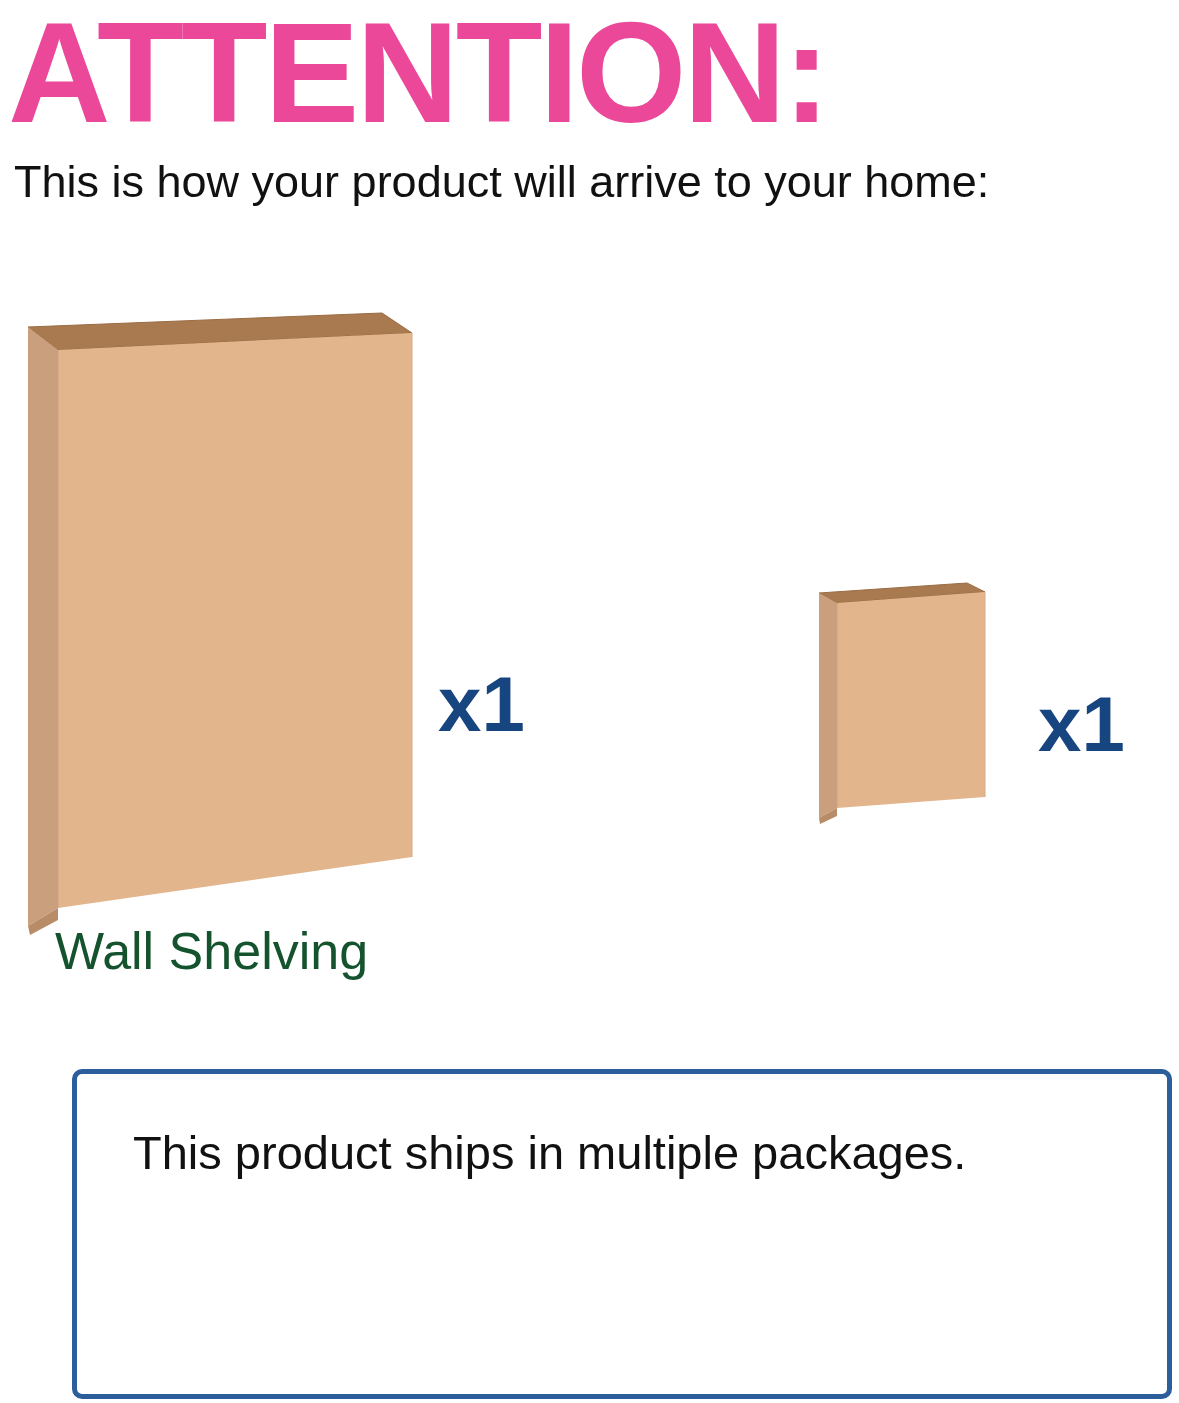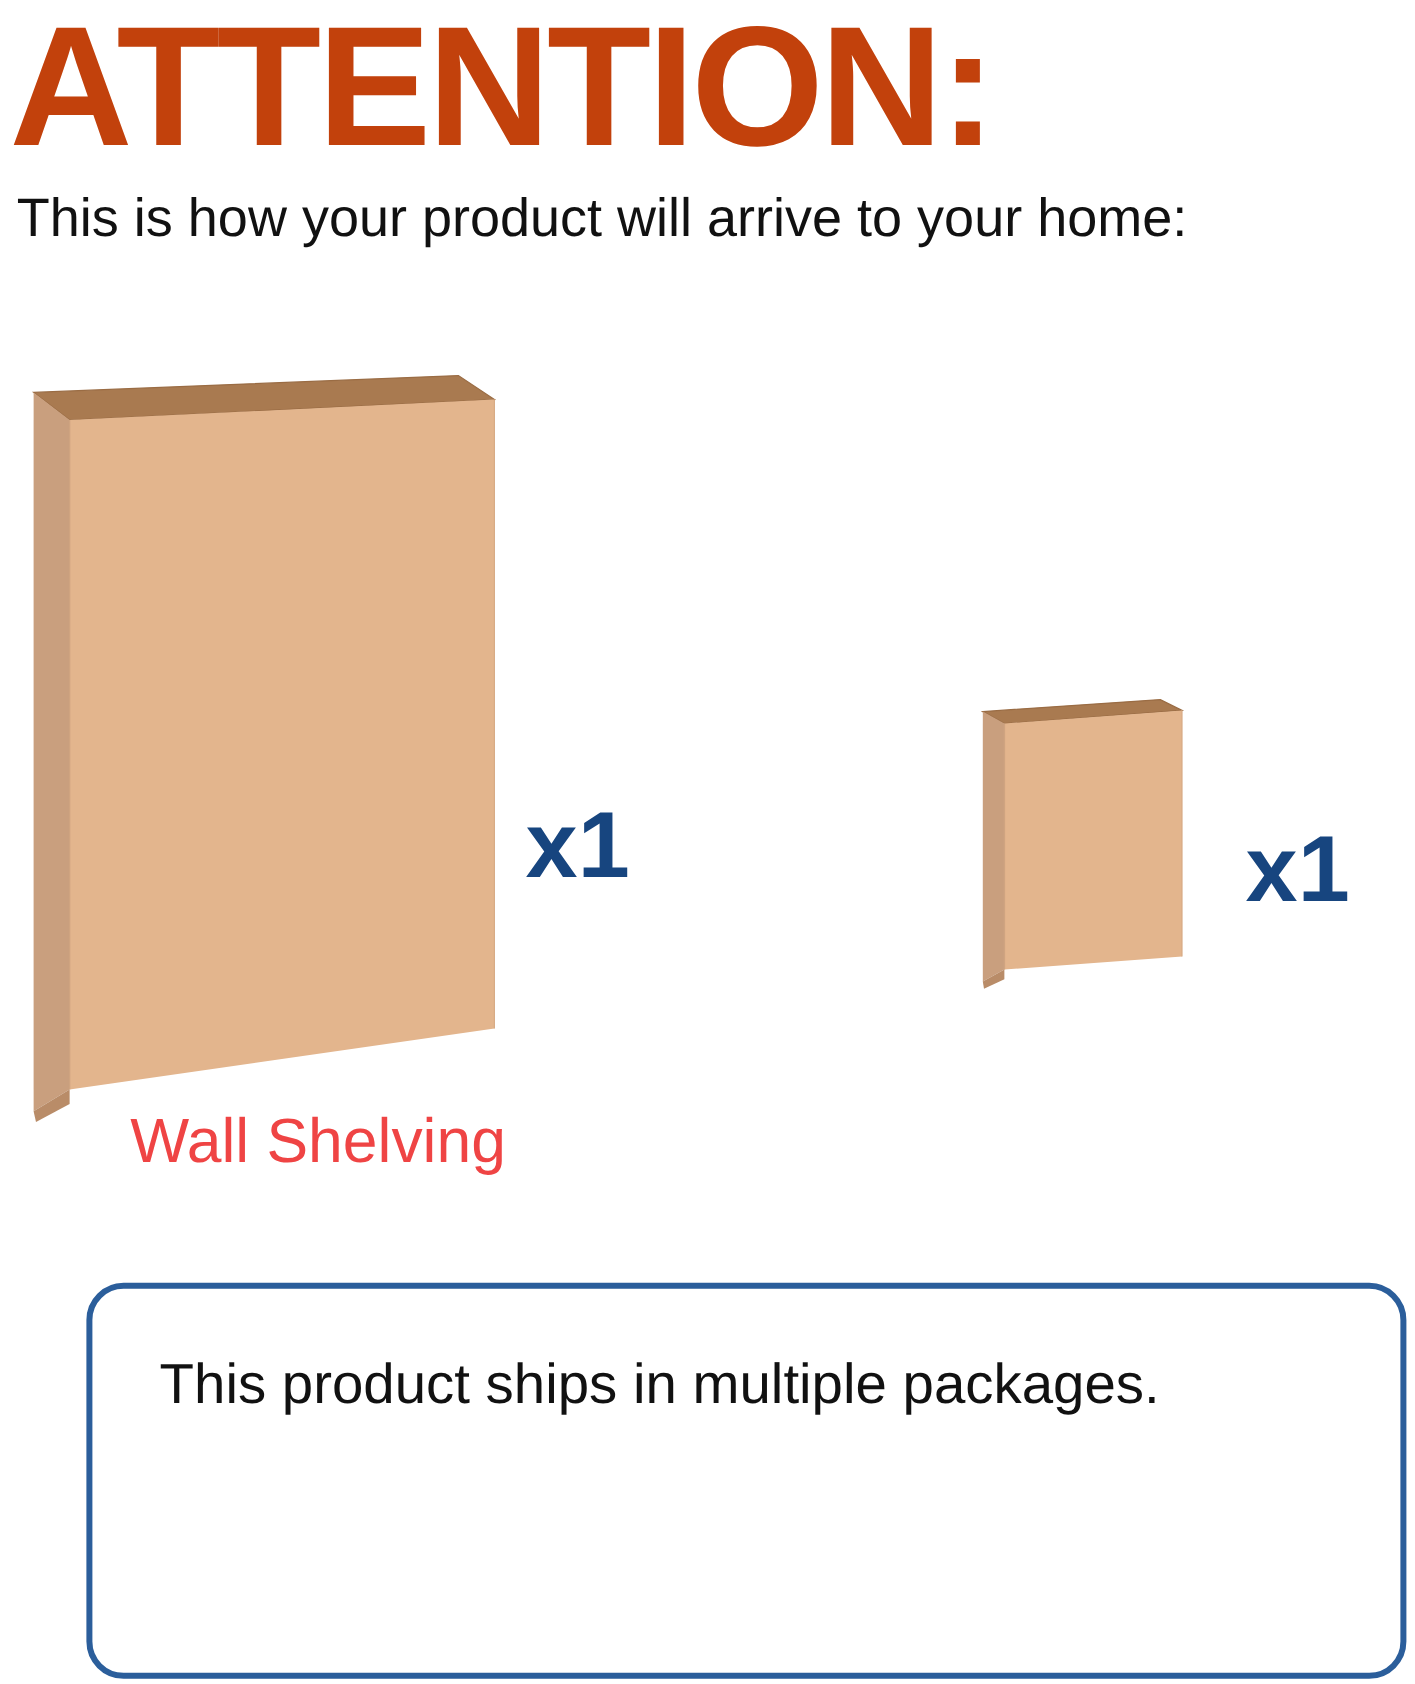--- a/index.html
+++ b/index.html
@@ -20,21 +20,21 @@
   
   #attention-title {
     position: absolute;
     left: 8px;
     top: 2px;
     font-family: "Liberation Sans", sans-serif;
     font-weight: bold;
     font-size: 142px;
     letter-spacing: -3px;
     line-height: 1;
-    color: #c2410c;
+    color: #ec4899;
     white-space: nowrap;
   }
   #subtitle {
     position: absolute;
     left: 14px;
     top: 159px;
     font-family: Liberation Sans, sans-serif;
     font-size: 45px;
     line-height: 1;
     color: #111111;
@@ -62,34 +62,33 @@
     line-height: 1;
     color: #17457f;
     white-space: nowrap;
   }
 
   .pkg-caption {
     position: absolute;
     font-family: "Liberation Sans", sans-serif;
     font-size: 52px;
     line-height: 1;
-    color: #ef4444;
+    color: #14532d;
     white-space: nowrap;
-    text-align: center;
   }
 
   
   #notice-box {
     position: absolute;
     left: 72px;
     top: 1069px;
     width: 1100px;
     height: 330px;
     border: 5px solid #2b5e9b;
-    border-radius: 31px;
+    border-radius: 10px;
     background: #ffffff;
   }
   #notice-text {
     position: absolute;
     left: 56px;
     top: 36px;
     width: 990px;
     font-family: "Liberation Sans", sans-serif;
     font-size: 47px;
     line-height: 86px;

